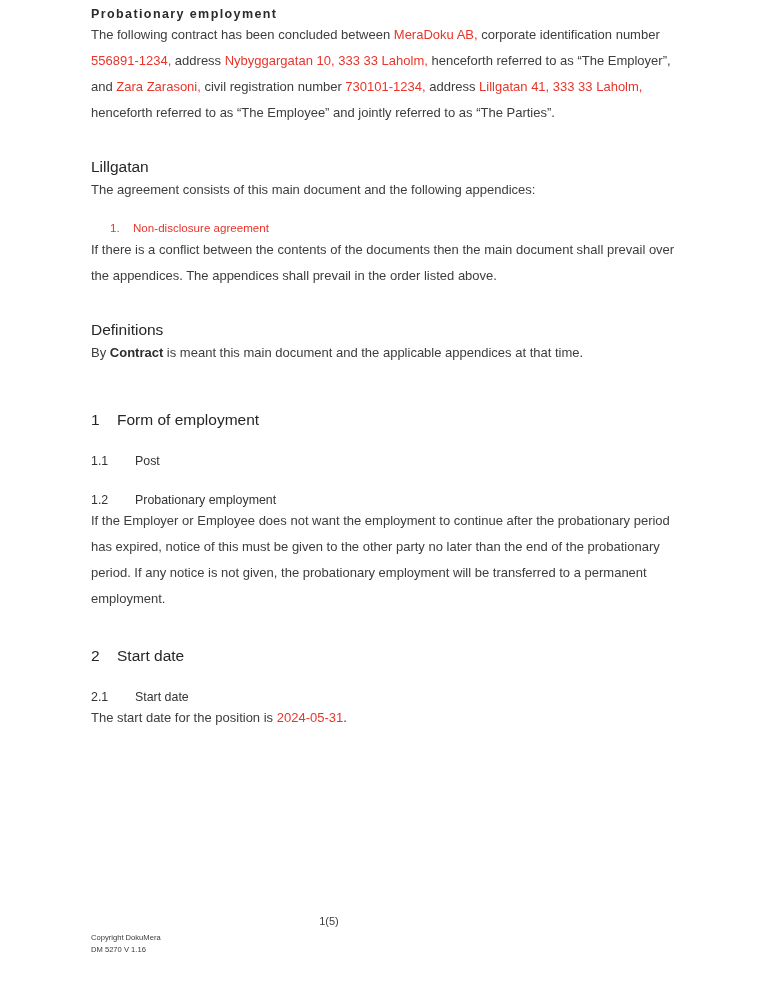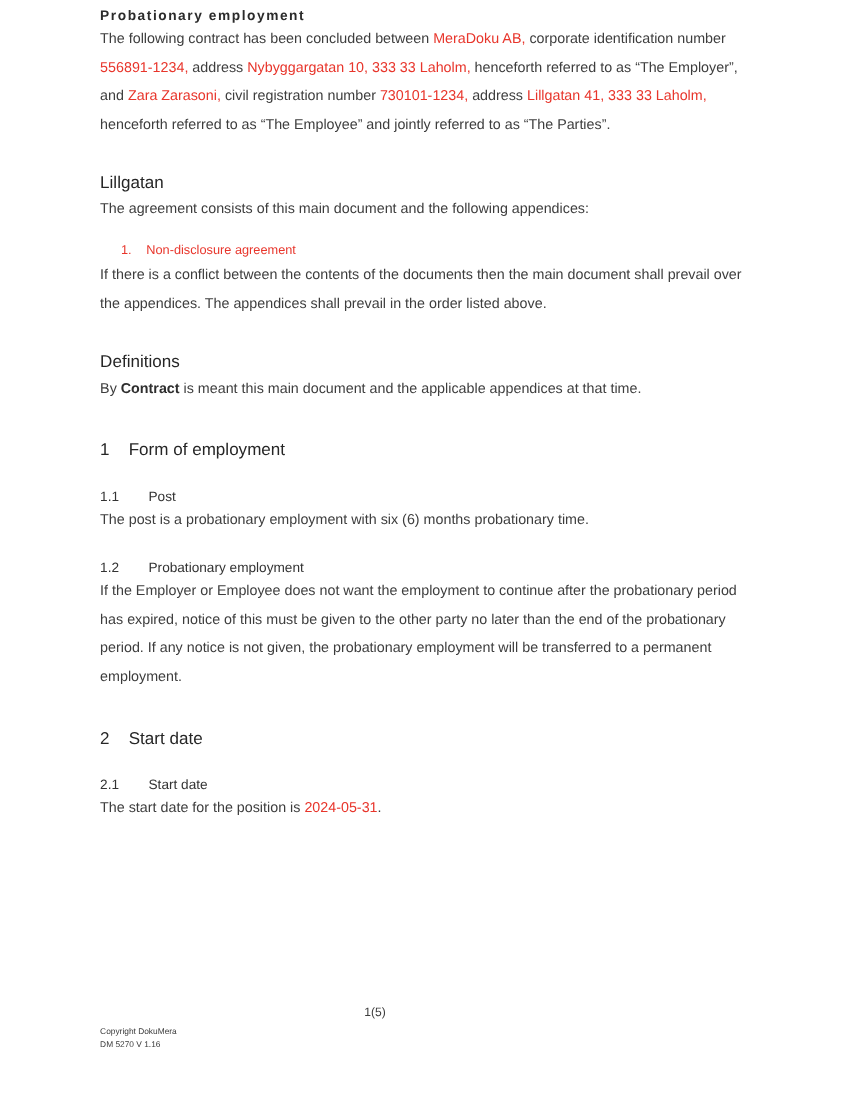--- a/index.html
+++ b/index.html
@@ -80,21 +80,21 @@
   }
   .list-item {
     display: flex;
     padding-left: 19px;
   }
   .list-item .num {
     min-width: 23px;
   }
   .footer-pageno {
     position: absolute;
-    left: 16px;
+    left: 4px;
     top: 915px;
     width: 618px;
     text-align: center;
     font-size: 11px;
     color: #3d3d3d;
     padding-left: 16px;
   }
   .footer-copy {
     position: absolute;
     left: 91px;
@@ -121,24 +121,23 @@
       <span class="num red">1.</span>
       <span class="red">Non-disclosure agreement</span>
     </div>
   </div>
 
   <p class="body para-gap">If there is a conflict between the contents of the documents then the main document shall prevail over the appendices. The appendices shall prevail in the order listed above.</p>
 
   <h2 class="sec">Definitions</h2>
   <p class="body para-gap"><span>By </span><b>Contract</b><span> is meant this main document and the applicable appendices at that time.</span></p>
 
-  <h2 class="sec" style="margin-top:34px;"><span class="sec-num">1</span><span>Form of employment</span></h2>
+  <h2 class="sec" style="margin-top:44px;"><span class="sec-num">1</span><span>Form of employment</span></h2>
 
   <h3 class="subsec"><span class="sub-num">1.1</span><span>Post</span></h3>
-  <p class="body after-heading">The post is a probationary employment with six (6) months probationary time.</p>
 
   <h3 class="subsec"><span class="sub-num">1.2</span><span>Probationary employment</span></h3>
   <p class="body after-heading">If the Employer or Employee does not want the employment to continue after the probationary period has expired, notice of this must be given to the other party no later than the end of the probationary period. If any notice is not given, the probationary employment will be transferred to a permanent employment.</p>
 
   <h2 class="sec" style="margin-top:34px;"><span class="sec-num">2</span><span>Start date</span></h2>
 
   <h3 class="subsec"><span class="sub-num">2.1</span><span>Start date</span></h3>
   <p class="body after-heading"><span>The start date for the position is </span><span class="red">2024-05-31</span><span>.</span></p>
 
 </div>

